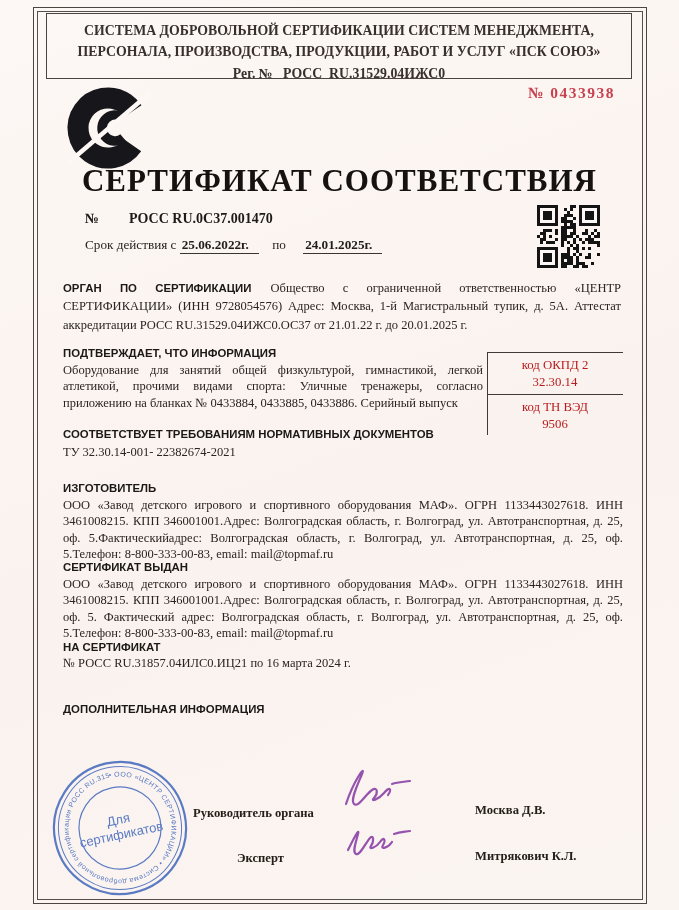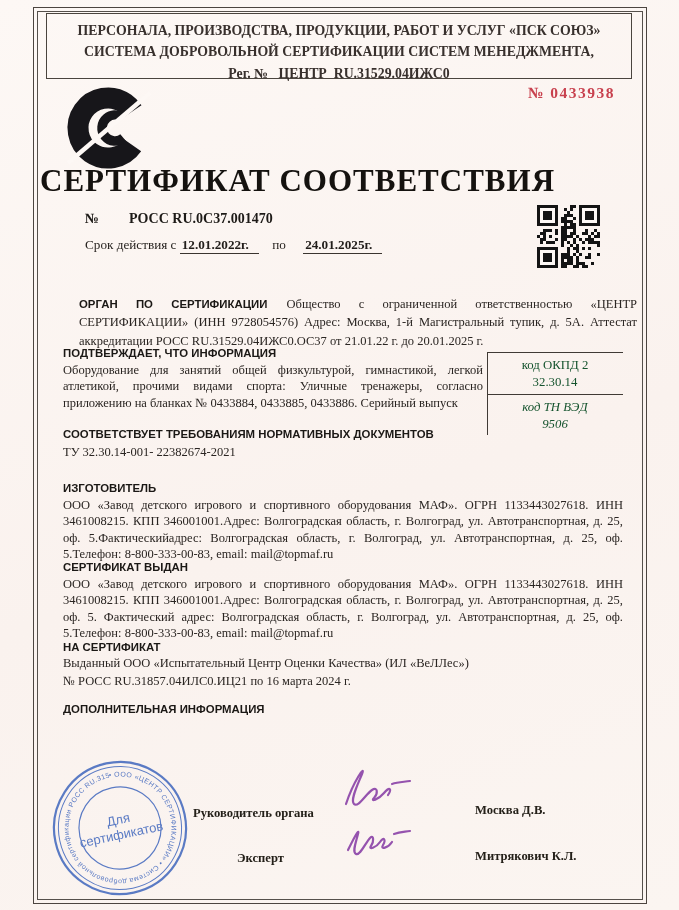--- a/index.html
+++ b/index.html
@@ -18,40 +18,40 @@
     text-align:center;font-weight:bold;font-size:13.8px;color:#38302d;
     padding-top:6px;box-sizing:border-box;line-height:21px;
   }
   .header-reg{white-space:pre;margin-top:1px;}
   .serial{
     left:430px;top:84px;width:185px;text-align:right;
     font-size:15.5px;color:#c8414e;letter-spacing:1.5px;font-weight:bold;
   }
   .logo{left:56px;top:84px;width:120px;height:88px;}
   .title{
-    left:40px;top:163px;width:599px;text-align:left;
+    left:40px;top:163px;width:599px;text-align:center;
     font-size:31px;font-weight:bold;letter-spacing:1px;color:#15120f;
   }
   .cert-no{left:85px;top:211px;font-size:14px;font-weight:bold;display:flex;gap:30px;color:#1d1a17;}
   .validity{left:85px;top:237px;font-size:13.2px;color:#221e1b;}
   .validity .ul{border-bottom:1.2px solid #3a342f;padding:0 10px 1px 2px;font-weight:bold;}
   .validity .mid{margin:0 14px 4px 10px;}
   .qr{left:537px;top:205px;width:63px;height:63px;}
-  .sec{margin:16px;}
+  .sec{margin:0;}
   .h-sans{font-family:"Liberation Sans",sans-serif;font-weight:bold;font-size:11.4px;color:#1b1815;}
   .body-serif{font-size:12.5px;line-height:16.4px;color:#2a2522;}
   .org{left:63px;top:278px;width:558px;text-align:justify;}
   .product-head{left:63px;top:347px;}
   .product-text{left:63px;top:362px;width:420px;text-align:justify;}
   .codebox-vline{left:487px;top:352px;height:83px;width:0;border-left:1.5px solid #403a35;}
   .codebox-topline{left:487px;top:352px;width:136px;height:0;border-top:1.5px solid #403a35;}
   .codebox-midline{left:487px;top:394px;width:136px;height:0;border-top:1.5px solid #403a35;}
-  .code-cell{left:489px;width:132px;text-align:center;font-size:12.8px;line-height:17px;color:#14532d;}
+  .code-cell{left:489px;width:132px;text-align:center;font-size:12.8px;line-height:17px;color:#b91c1c;}
   .cell1{top:357px;}
-  .cell2{top:399px;font-style:italic;}
+  .cell2{top:399px;}
   .req-head{left:63px;top:428px;}
   .req-text{left:63px;top:444px;width:520px;}
   .man-head{left:63px;top:482px;}
   .man-text{left:63px;top:497px;width:560px;text-align:justify;}
   .iss-head{left:63px;top:561px;}
   .iss-text{left:63px;top:576px;width:560px;text-align:justify;}
   .bas-head{left:63px;top:641px;}
   .bas-text{left:63px;top:655px;width:560px;}
   .bas-text div{margin-bottom:1.5px;}
   .add-head{left:63px;top:703px;}
@@ -66,23 +66,23 @@
 </style>
 </head>
 <body>
 
 <div>
 
   <div class="abs frame-outer"></div>
   <div class="abs frame-inner"></div>
 
   <div class="abs header-box">
+    <div>СИСТЕМА ДОБРОВОЛЬНОЙ СЕРТИФИКАЦИИ СИСТЕМ МЕНЕДЖМЕНТА,</div>
     <div>ПЕРСОНАЛА, ПРОИЗВОДСТВА, ПРОДУКЦИИ, РАБОТ И УСЛУГ «ПСК СОЮЗ»</div>
-    <div>СИСТЕМА ДОБРОВОЛЬНОЙ СЕРТИФИКАЦИИ СИСТЕМ МЕНЕДЖМЕНТА,</div>
-    <div class="header-reg">Рег. №   ЦЕНТР  RU.31529.04ИЖС0</div>
+    <div class="header-reg">Рег. №   РОСС  RU.31529.04ИЖС0</div>
   </div>
 
   <div class="abs serial">№ 0433938</div>
 
   <div class="abs logo">
     <svg width="120" height="88" viewBox="0 0 120 88">
       <g>
         <circle cx="52" cy="44" r="30" fill="none" stroke="#17161a" stroke-width="21" stroke-dasharray="152 37" transform="rotate(35 52 44)"></circle>
         <circle cx="59" cy="44" r="13" fill="none" stroke="#17161a" stroke-width="9.5" stroke-dasharray="57 25" transform="rotate(50 59 44)"></circle>
         <line x1="12" y1="79" x2="94" y2="9" stroke="#fdf8f5" stroke-width="4.5"></line>
@@ -92,21 +92,21 @@
 
   <div class="abs title">СЕРТИФИКАТ СООТВЕТСТВИЯ</div>
 
   <div class="abs cert-no">
     <span>№</span>
     <span>РОСС RU.0С37.001470</span>
   </div>
 
   <div class="abs validity">
     <span>Срок действия с</span>
-    <span class="ul">12.01.2022г.</span>
+    <span class="ul">25.06.2022г.</span>
     <span class="mid">по</span>
     <span class="ul">24.01.2025г.</span>
   </div>
 
   <div class="abs qr">
     <svg id="qr-svg" width="63" height="63" viewBox="0 0 21 21" style="shape-rendering:crispEdges;">
         <g fill="#141414">
           <rect x="11" y="0" width="1" height="1"></rect>
           <rect x="12" y="0" width="1" height="1"></rect>
           <rect x="9" y="1" width="1" height="1"></rect>
@@ -263,21 +263,20 @@
   <div class="abs body-serif req-text">ТУ 32.30.14-001- 22382674-2021</div>
 
   <div class="abs h-sans man-head">ИЗГОТОВИТЕЛЬ</div>
   <div class="abs body-serif man-text">ООО «Завод детского игрового и спортивного оборудования МАФ». ОГРН 1133443027618. ИНН 3461008215. КПП 346001001.Адрес: Волгоградская область, г. Волгоград, ул. Автотранспортная, д. 25, оф. 5.Фактическийадрес: Волгоградская область, г. Волгоград, ул. Автотранспортная, д. 25, оф. 5.Телефон: 8-800-333-00-83, email: mail@topmaf.ru</div>
 
   <div class="abs h-sans iss-head">СЕРТИФИКАТ ВЫДАН</div>
   <div class="abs body-serif iss-text">ООО «Завод детского игрового и спортивного оборудования МАФ». ОГРН 1133443027618. ИНН 3461008215. КПП 346001001.Адрес: Волгоградская область, г. Волгоград, ул. Автотранспортная, д. 25, оф. 5. Фактический адрес: Волгоградская область, г. Волгоград, ул. Автотранспортная, д. 25, оф. 5.Телефон: 8-800-333-00-83, email: mail@topmaf.ru</div>
 
   <div class="abs h-sans bas-head">НА СЕРТИФИКАТ</div>
   <div class="abs body-serif bas-text">
-    <div>Выданный ООО «Испытательный Центр Оценки Качества» (ИЛ «ВеЛЛес»)</div>
     <div>№ РОСС RU.31857.04ИЛС0.ИЦ21 по 16 марта 2024 г.</div>
   </div>
 
   <div class="abs h-sans add-head">ДОПОЛНИТЕЛЬНАЯ ИНФОРМАЦИЯ</div>
 
   <div class="abs stamp">
     <svg width="140" height="140" viewBox="0 0 140 140" font-family="Liberation Sans, sans-serif">
       <g transform="rotate(-12 70 70)">
         <circle cx="70" cy="70" r="66" fill="none" stroke="#3f66bd" stroke-width="2.2"></circle>
         <circle cx="70" cy="70" r="61.5" fill="none" stroke="#3f66bd" stroke-width="1"></circle>

